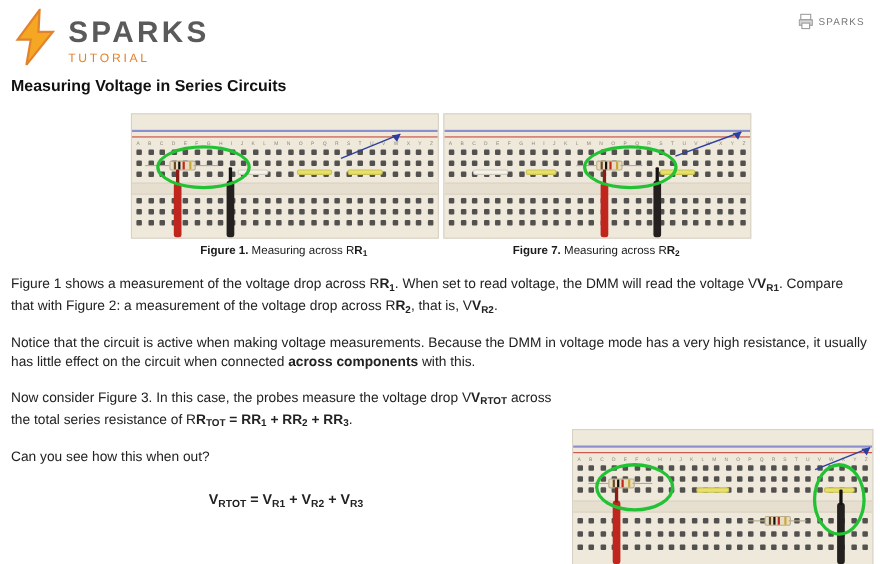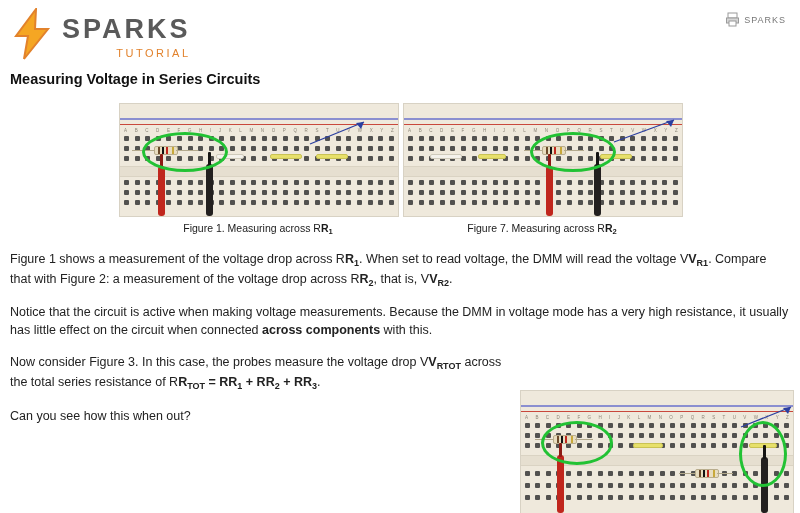--- a/index.html
+++ b/index.html
@@ -40,21 +40,21 @@
     font-size: 27px;
     letter-spacing: 3px;
     color: #5a5a5a;
     font-weight: bold;
     line-height: 1;
   }
   .logo-sub {
     font-size: 11px;
     letter-spacing: 2.5px;
     color: #e2822c;
-    text-align: right;
+    text-align: left;
     margin-top: 4px;
   }
   .print-wrap {
     position: absolute;
     right: 14px;
     top: 12px;
     display: flex;
     align-items: center;
     font-size: 9px;
     letter-spacing: 1px;
@@ -95,21 +95,21 @@
     justify-content: center;
     margin: 4px 0 2px 0;
   }
   .fig-block { width: 278px; }
   .fig-caption {
     text-align: center;
     font-size: 10.5px;
     margin-top: 5px;
     color: #1a1a1a;
   }
-  .fig-caption .cap-lbl { font-weight: normal; }
+  .fig-caption .cap-lbl { font-weight: bold; }
 
   
   .bb {
     position: relative;
     width: 278px;
     height: 112px;
     background: #efe9dc;
     border: 1px solid #d8d2c4;
     overflow: hidden;
   }
@@ -732,20 +732,23 @@
   <p class="para">
     <span>Notice that the circuit is active when making voltage measurements. Because the DMM in voltage mode has a very high resistance, it usually has little effect on the circuit when connected </span><span class="bold">across components</span><span> with this.</span>
   </p>
 
   <p class="para lower-text">
     <span>Now consider Figure 3. In this case, the probes measure the voltage drop V</span><span class="bold">V</span><sub class="bold">RTOT</sub><span> across the total series resistance of R</span><span class="bold">R</span><sub class="bold">TOT</sub><span class="bold"> = R</span><span class="bold">R</span><sub class="bold">1</sub><span class="bold"> + R</span><span class="bold">R</span><sub class="bold">2</sub><span class="bold"> + R</span><span class="bold">R</span><sub class="bold">3</sub><span>.</span>
   </p>
 
   <p class="para lower-text">Can you see how this when out?</p>
 
+  <div class="eq">
+    <span>V</span><sub>RTOT</sub><span> = V</span><sub>R1</sub><span> + V</span><sub>R2</sub><span> + V</span><sub>R3</sub>
+  </div>
 </div>
 
 <div class="fig3-wrap">
   <div class="bb wide">
     <div class="bb-top-strip"></div>
     <div class="bb-top-strip2"></div>
 
     <div class="label-row" style="top:24px;">
       <span>A</span>
         <span>B</span>

